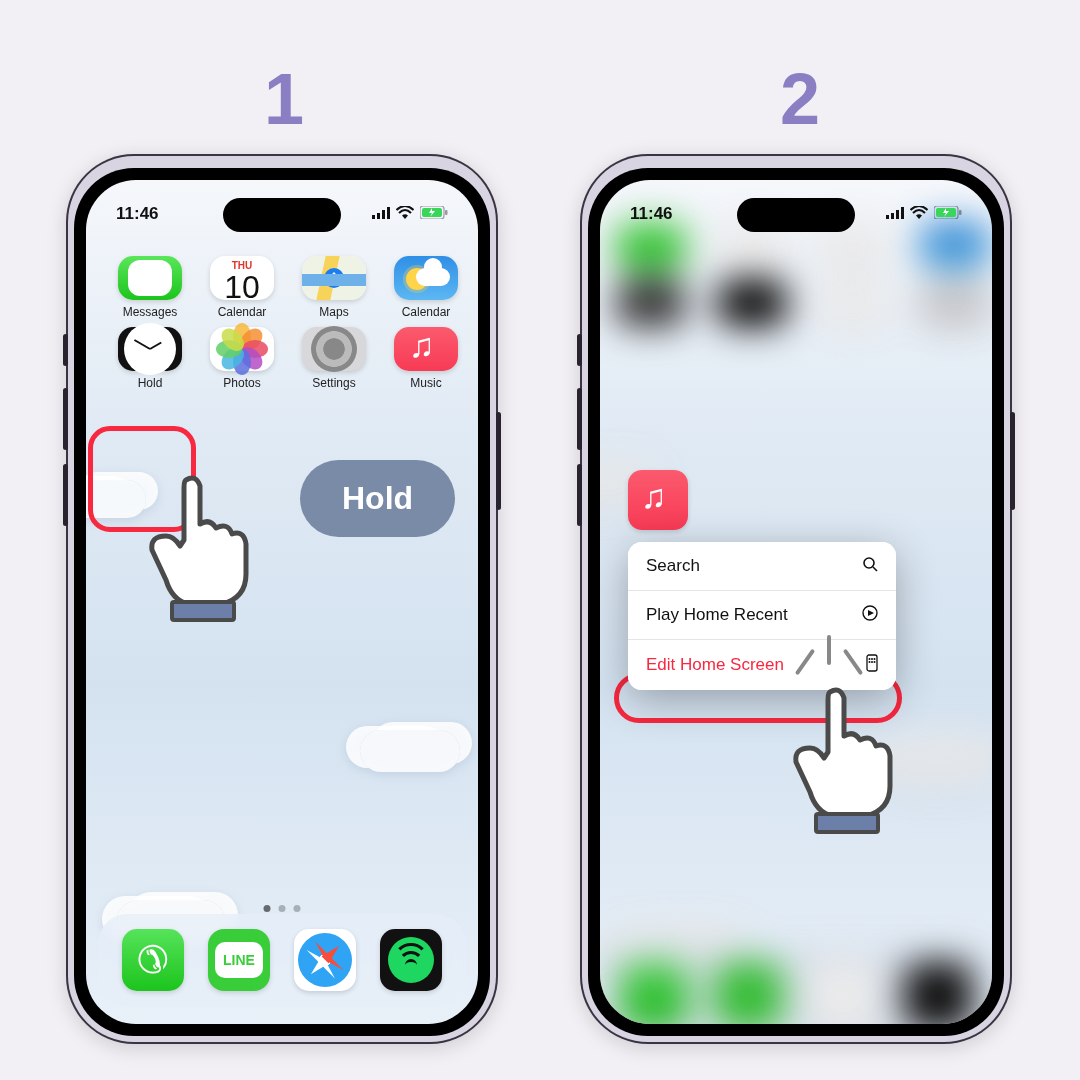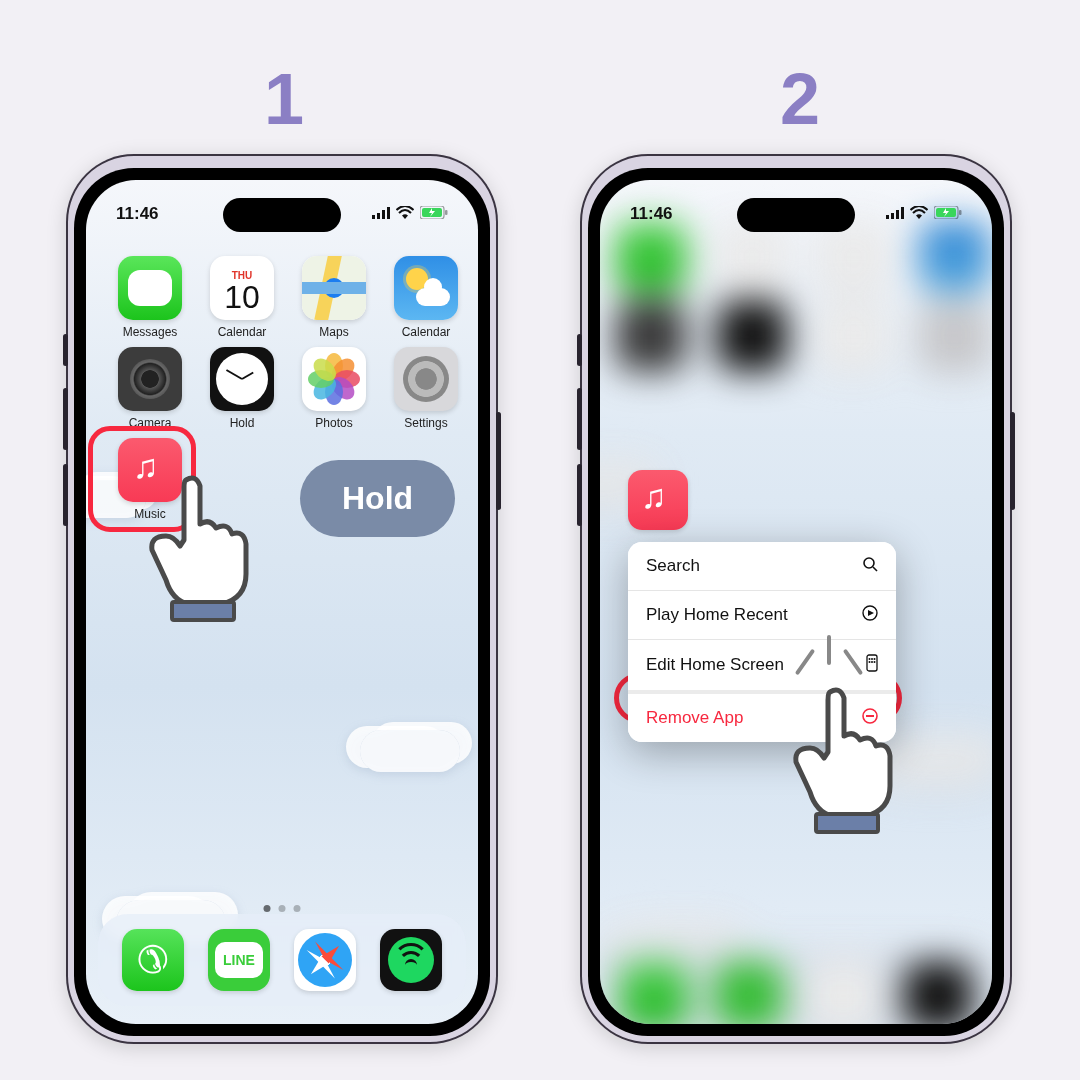--- a/index.html
+++ b/index.html
@@ -74,21 +74,21 @@
     display: grid;
     grid-template-columns: repeat(4, 1fr);
     gap: 8px 0;
     z-index: 2;
   }
   .app {
     display: flex; flex-direction: column; align-items: center;
     width: 92px;
   }
   .app-icon {
-    width: 64px; height: 64px;
+    width: 64px; height: 44px;
     border-radius: 15px;
     display: flex; align-items: center; justify-content: center;
     font-size: 34px; color: #fff;
     box-shadow: 0 2px 5px rgba(0,0,0,.15);
     position: relative;
   }
   .app-label {
     margin-top: 5px;
     font-size: 12px;
     color: #222;
@@ -332,26 +332,20 @@
         </div>
         <div class="app">
           <div class="app-icon ic-weather">
               <div class="weather-sun"></div>
               <div class="weather-cloud"></div>
             </div>
           <div class="app-label">Calendar</div>
         </div>
 
         <div class="app">
-          <div class="app-icon ic-camera">
-              <div class="camera-lens"></div>
-            </div>
-          <div class="app-label">Camera</div>
-        </div>
-        <div class="app">
           <div class="app-icon ic-clock">
               <div class="clock-face"></div>
             </div>
           <div class="app-label">Hold</div>
         </div>
         <div class="app">
           <div class="app-icon ic-photos">
             <div class="photos-flower">
               <div class="petal" style="background:#f6b83c;transform:translate(-50%,-100%) rotate(0deg);"></div>
               <div class="petal" style="background:#f58f33;transform:translate(-50%,-100%) rotate(45deg);"></div>
@@ -518,27 +512,20 @@
           <span class="ctx-icon-r"><svg width="12" height="18" viewBox="0 0 12 18">
                 <rect x="1" y="1" width="10" height="16" rx="2" stroke="#111" stroke-width="1.3" fill="none"></rect>
                 <circle cx="3.5" cy="5" r="1" fill="#111"></circle>
                 <circle cx="6" cy="5" r="1" fill="#111"></circle>
                 <circle cx="8.5" cy="5" r="1" fill="#111"></circle>
                 <circle cx="3.5" cy="8" r="1" fill="#111"></circle>
                 <circle cx="6" cy="8" r="1" fill="#111"></circle>
                 <circle cx="8.5" cy="8" r="1" fill="#111"></circle>
               </svg></span>
         </div>
-        <div class="ctx-item">
-          <span>Remove App</span>
-          <span class="ctx-icon-r"><svg width="16" height="16" viewBox="0 0 16 16">
-                <circle cx="8" cy="8" r="7" stroke="#f7283f" stroke-width="1.6" fill="none"></circle>
-                <line x1="4" y1="8" x2="12" y2="8" stroke="#f7283f" stroke-width="1.8"></line>
-              </svg></span>
-        </div>
       </div>
 
     </div>
   </div>
 </div>
 
 <div class="hl-ring" style="left:614px; top:673px; width:288px; height:50px; border-radius:26px;"></div>
 
 <div class="taplines" style="left:810px; top:650px;">
   <div style="transform:rotate(-55deg); left:-20px; top:10px;"></div>

